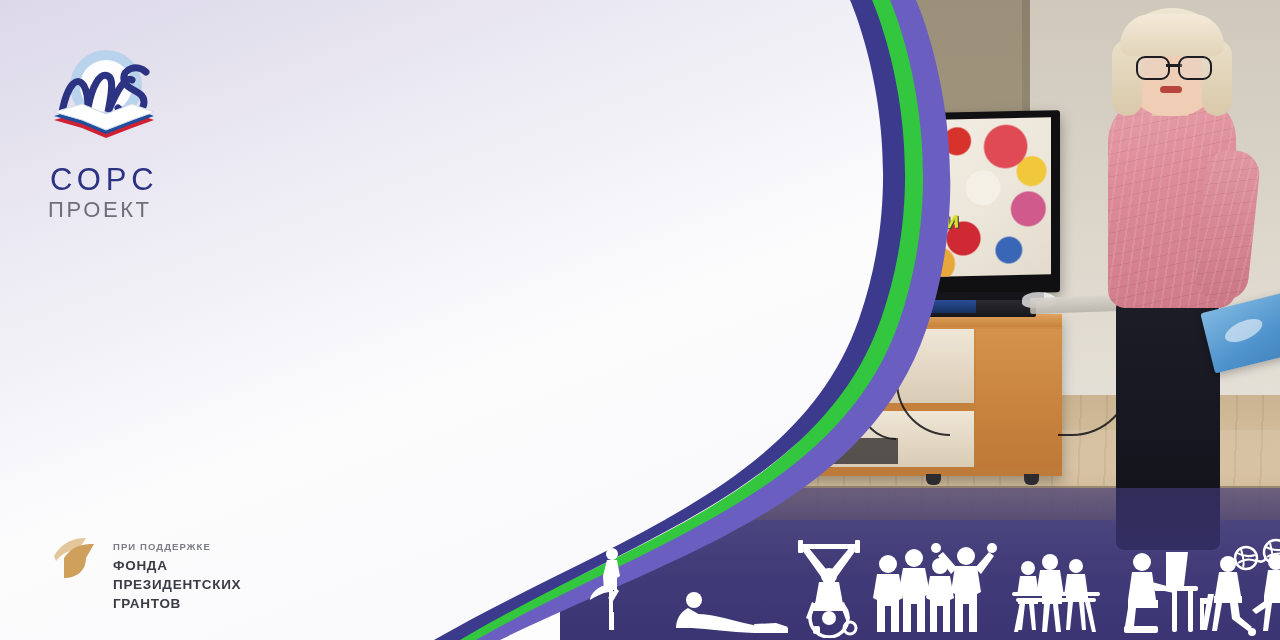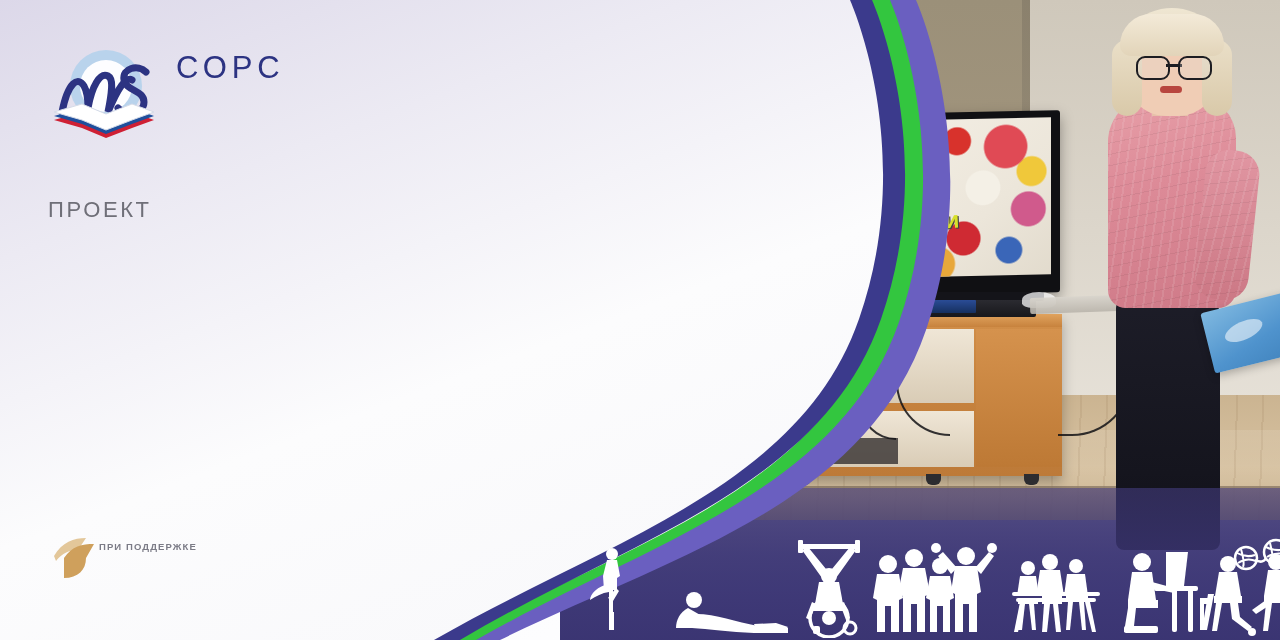--- a/index.html
+++ b/index.html
@@ -428,21 +428,22 @@
     width: 620px; height: 640px;
     z-index: 4;
   }
 
   
   .logo-block {
     position: absolute;
     left: 48px; top: 42px;
     display: flex;
     align-items: flex-start;
-    gap: 14px;
+    gap: 8px;
+    flex-direction: column;
   }
   .logo-mark {
     position: relative;
     width: 112px; height: 104px;
     flex: none;
   }
   .logo-text-wrap {
     padding-top: 10px;
   }
   .logo-acronym {
@@ -481,21 +482,21 @@
     white-space: pre-line;
   }
   .headline .accent { color: #33c63f; }
 
   
   .fund-block {
     position: absolute;
     left: 52px; top: 536px;
     display: flex;
     align-items: flex-start;
-    gap: 1px;
+    gap: 15px;
     z-index: 4;
   }
   .fund-mark { width: 46px; height: 50px; flex: none; }
   .fund-text { padding-top: 5px; }
   .fund-kicker {
     font: 700 9.5px "Liberation Sans", sans-serif;
     color: #7b7b86;
     letter-spacing: 1.1px;
     margin: 0 0 4px 0;
   }
@@ -673,20 +674,23 @@
 
   <div class="fund-block">
     <div class="fund-mark">
       <svg viewBox="0 0 46 50" width="46" height="50">
         <path d="M2,20 C10,6 22,2 34,2 L26,14 C18,14 10,17 4,25 Z" fill="#e3c79a"></path>
         <path d="M12,22 C20,10 30,8 42,8 L34,22 C34,34 26,42 12,42 Z" fill="#cfa05c"></path>
       </svg>
     </div>
     <div class="fund-text">
       <p class="fund-kicker">ПРИ ПОДДЕРЖКЕ</p>
+      <p class="fund-name">ФОНДА
+ПРЕЗИДЕНТСКИХ
+ГРАНТОВ</p>
     </div>
   </div>
 
   <svg class="picto-strip" viewBox="0 0 704 100">
     <g fill="#ffffff">
 
       <g>
         <circle cx="36" cy="16" r="6"></circle>
         <path d="M31,22 h10 l3,16 -3,2 v12 h-4 v32 h-4 V52 h-5 l-1,-14 z"></path>
         <path d="M33,46 C22,48 14,56 14,62 C20,58 26,55 33,54 z"></path>

